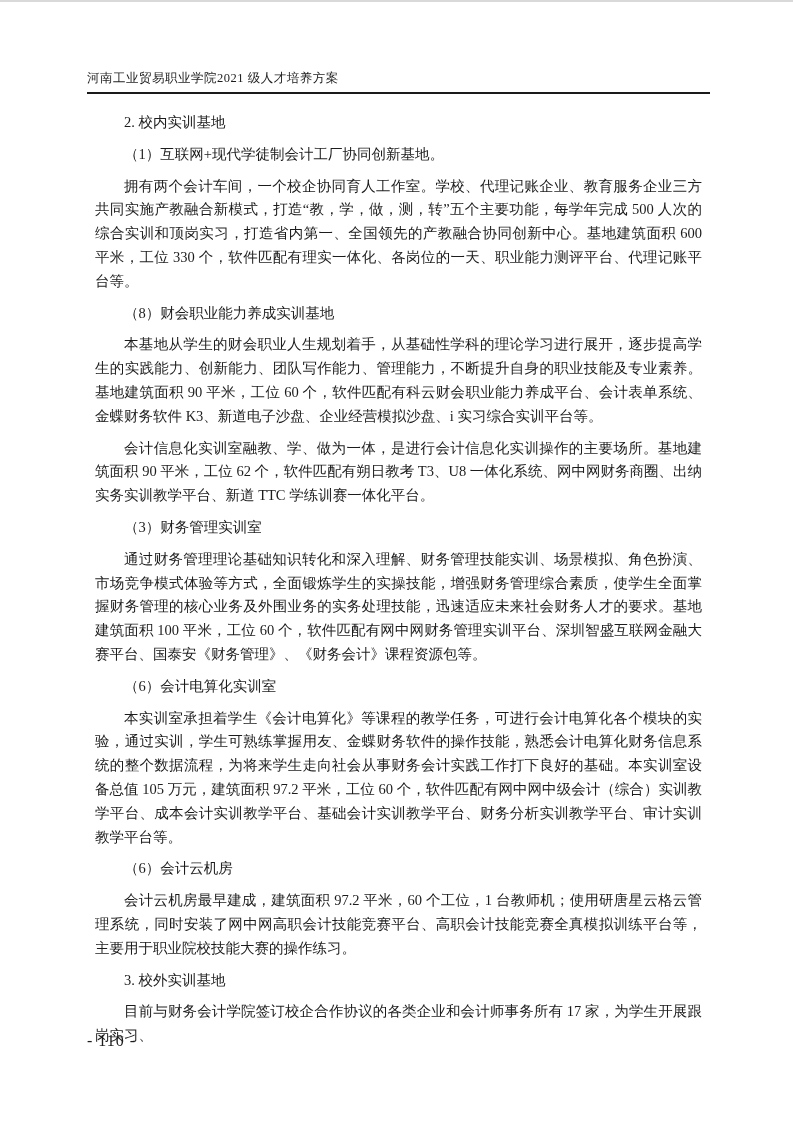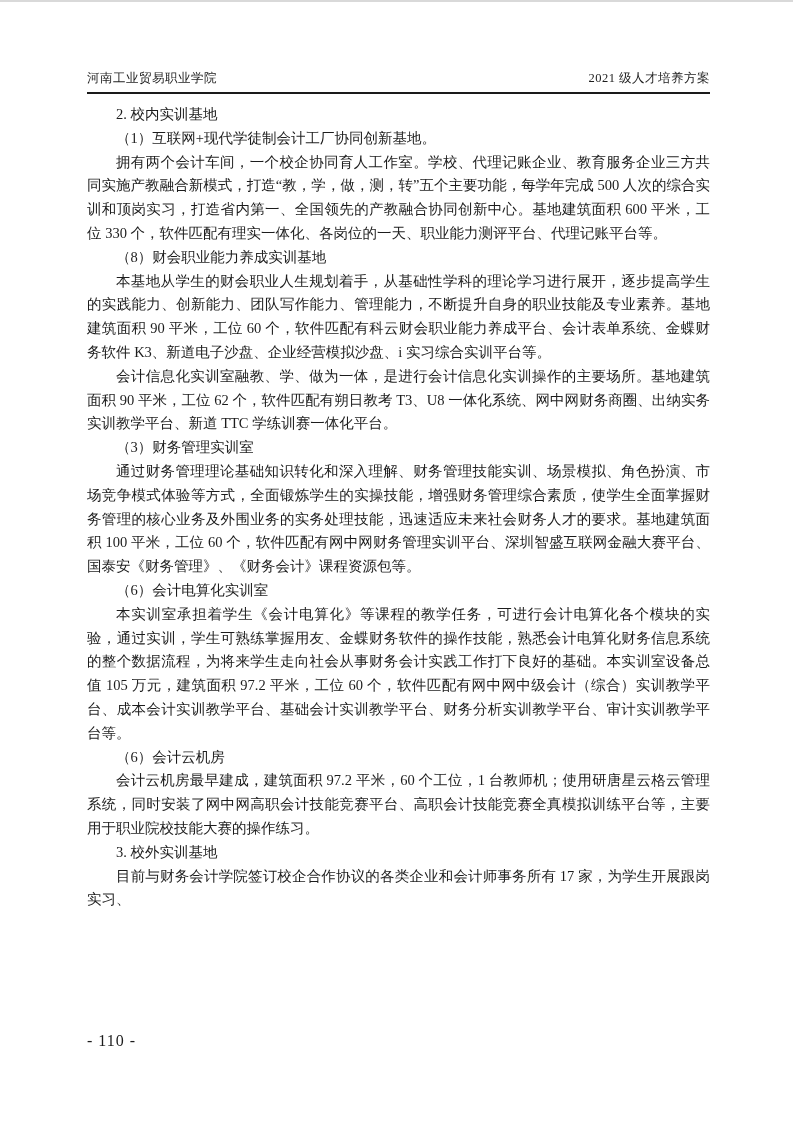--- a/index.html
+++ b/index.html
@@ -22,38 +22,37 @@
     width: 100%;
     height: 2px;
     background: #d9d9d9;
   }
   .doc-header {
     position: absolute;
     top: 70px;
     left: 87px;
     width: 623px;
     display: flex;
-    justify-content: space-between;
     align-items: flex-end;
     font-size: 12.5px;
     line-height: 16px;
     padding-bottom: 6px;
     border-bottom: 2px solid #1a1a1a;
     letter-spacing: 0.5px;
   }
   .doc-body {
     position: absolute;
     top: 103px;
     left: 87px;
     width: 623px;
     font-size: 14.5px;
     line-height: 23.8px;
   }
   .doc-body p.block {
-    margin: 0;
+    margin: 8px;
     padding: 0;
     text-indent: 2em;
     text-align: justify;
   }
   .doc-footer {
     position: absolute;
     top: 1032px;
     left: 87px;
     font-size: 16px;
     letter-spacing: 1px;

